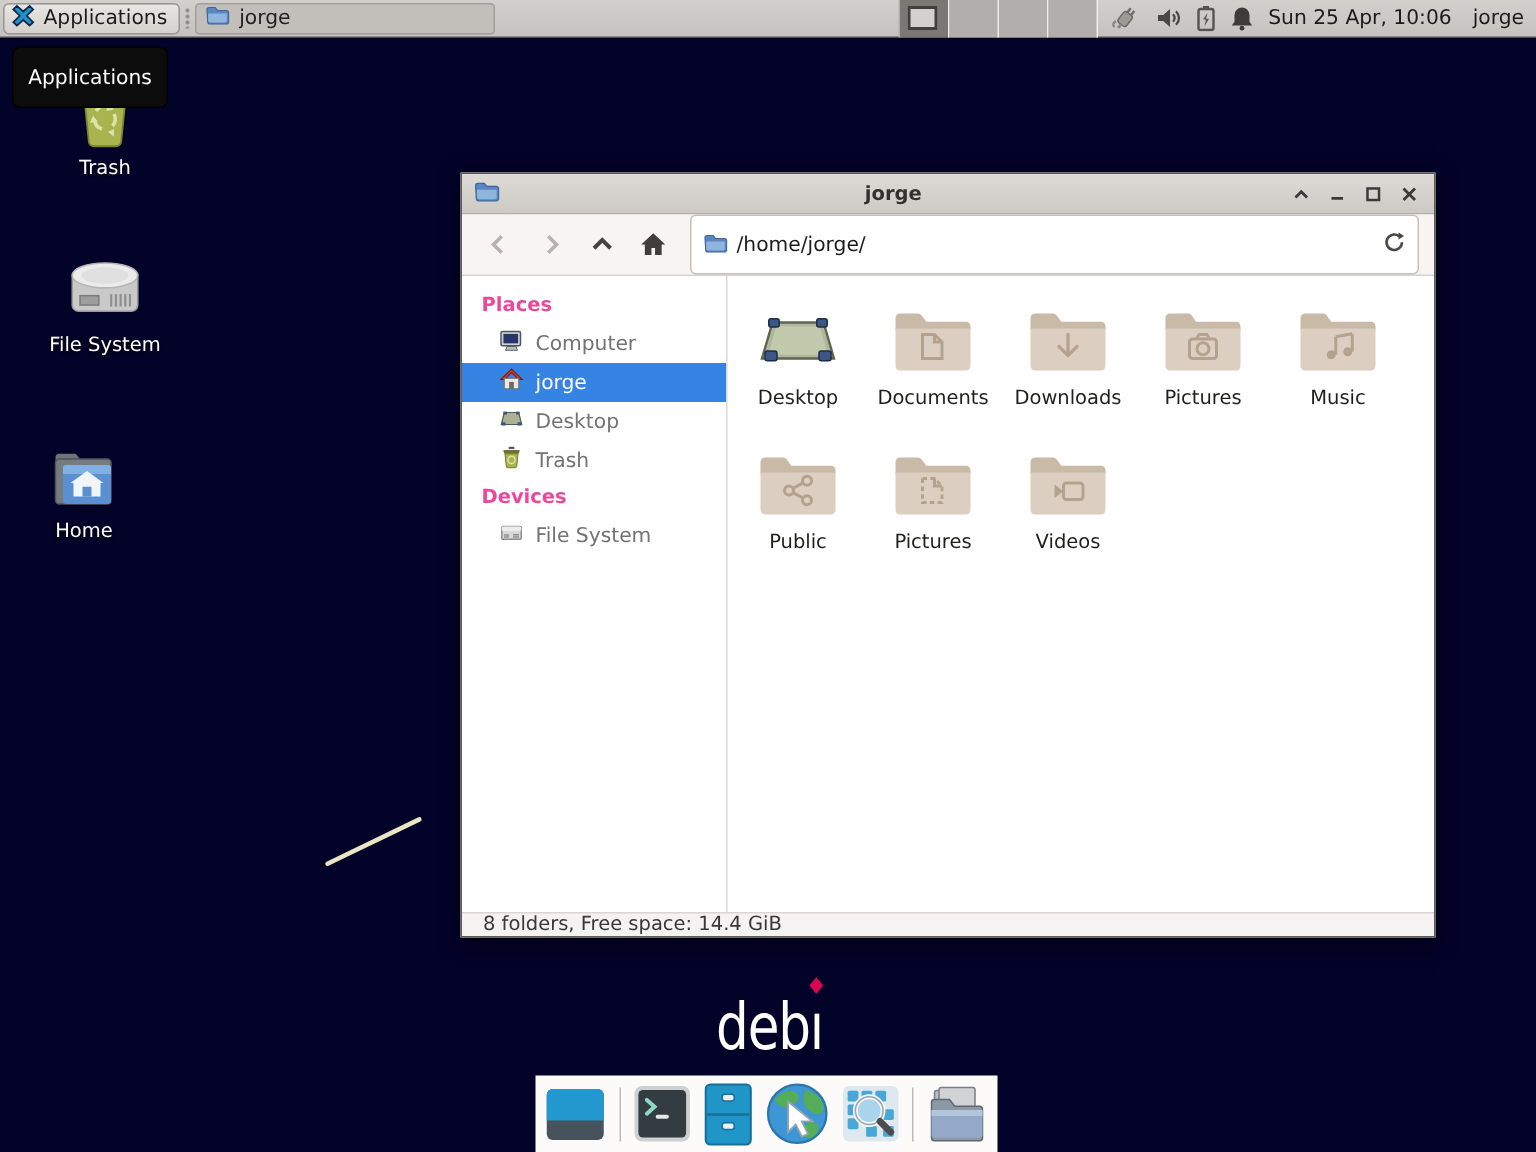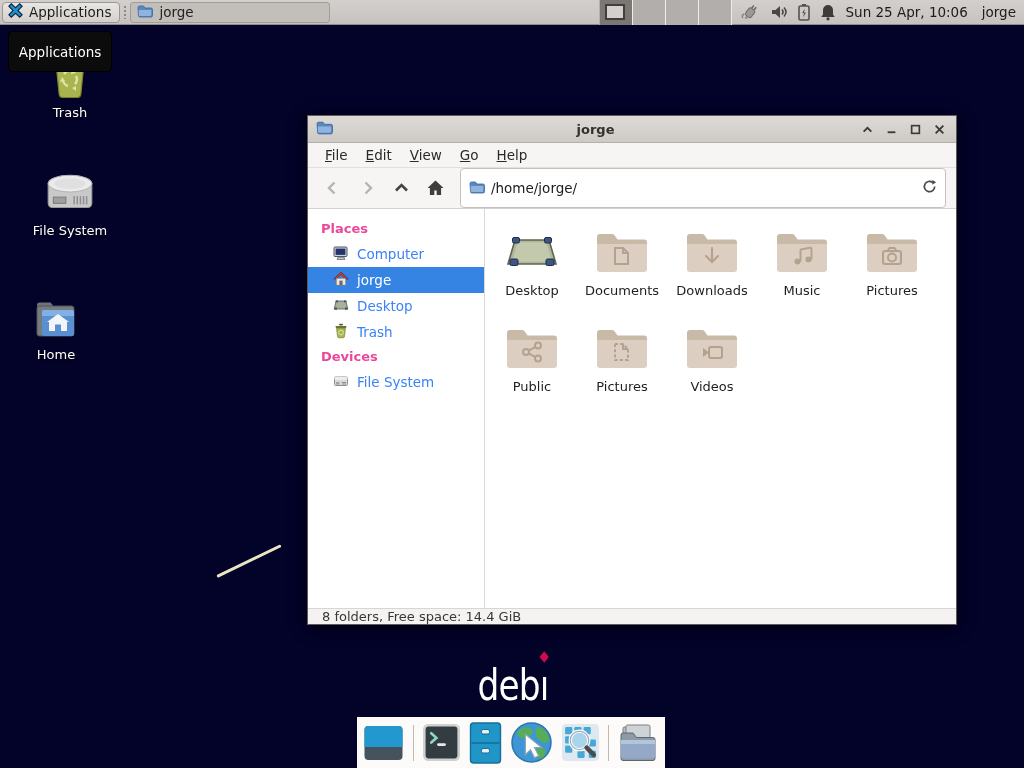--- a/index.html
+++ b/index.html
@@ -70,21 +70,21 @@
     display:flex; align-items:center; padding:0 10px; gap:4px; }
   .tool-btn { width:30px; height:28px; display:flex; align-items:center; justify-content:center; }
   .pathbar { flex:1; height:40px; margin-left:6px; background:#ffffff; border:1px solid #c6c0ba;
     border-radius:4px; display:flex; align-items:center; padding:0 8px; gap:6px; }
   .pathbar input { flex:1; border:none; outline:none; font-size:13.5px; color:#1c1c1c;
     font-family:"DejaVu Sans","Liberation Sans",sans-serif; background:transparent; }
   .fm-body { flex:1; display:flex; min-height:0; }
   .sidebar { width:177px; background:#ffffff; border-right:1px solid #dcd8d4; padding-top:8px; }
   .side-header { height:24px; line-height:24px; padding-left:13px; font-size:13px; font-weight:bold; color:#ec4899; }
   .side-item { height:26px; display:flex; align-items:center; gap:8px; padding-left:25px;
-    font-size:13.5px; color:#3b82f6; }
+    font-size:13.5px; color:#737373; }
   .side-item.selected { background:#3584e4; color:#ffffff; }
   .side-item svg { flex:none; }
   .main-view { flex:1; padding:14px 0 0 2px; display:flex; flex-wrap:wrap; align-content:flex-start; }
   .fcell { width:90px; height:96px; display:flex; flex-direction:column; align-items:center; }
   .fcell .ficon { height:58px; display:flex; align-items:center; justify-content:center; }
   .fcell .flabel { font-size:13px; color:#211f1d; margin-top:2px; }
   .statusbar { height:16px; background:#f4f3f1; border-top:1px solid #d9d5d1;
     display:flex; align-items:center; padding-left:14px; font-size:13px; color:#3a3836; }
 
   
@@ -251,27 +251,20 @@
             </svg>
           </span>
         <span class="win-btn">
             <svg width="11" height="11" viewBox="0 0 10 10">
               <path d="M1.5,1.5 L8.5,8.5 M8.5,1.5 L1.5,8.5" stroke="#3c3a38" stroke-width="1.7"></path>
             </svg>
           </span>
       </div>
     </div>
 
-    <div class="menubar">
-      <span class="menu-item"><u>F</u>ile</span>
-      <span class="menu-item"><u>E</u>dit</span>
-      <span class="menu-item"><u>V</u>iew</span>
-      <span class="menu-item"><u>G</u>o</span>
-      <span class="menu-item"><u>H</u>elp</span>
-    </div>
 
     <div class="toolbar">
       <span class="tool-btn">
           <svg width="16" height="16" viewBox="0 0 16 16">
             <polyline points="9.5,2.5 4,8 9.5,13.5" fill="none" stroke="#b6b3b0" stroke-width="2.4"></polyline>
           </svg>
         </span>
       <span class="tool-btn">
           <svg width="16" height="16" viewBox="0 0 16 16">
             <polyline points="6.5,2.5 12,8 6.5,13.5" fill="none" stroke="#b6b3b0" stroke-width="2.4"></polyline>
@@ -403,47 +396,47 @@
               </svg>
           </div>
           <div class="flabel">Downloads</div>
         </div>
 
         <div class="fcell">
           <div class="ficon">
             <svg width="52" height="44" viewBox="0 0 52 42">
                 <path d="M1,6 a3,3 0 0 1 3,-3 h12 a3,3 0 0 1 2.5,1.3 L21.5,8.5 H48 a3,3 0 0 1 3,3 V14 H1 Z" fill="#c9b9a7"></path>
                 <path d="M1,13 h50 v25 a3,3 0 0 1 -3,3 H4 a3,3 0 0 1 -3,-3 z" fill="#dccfc2"></path>
+                <g fill="none" stroke="#b5a28e" stroke-width="2">
+                  <rect x="17" y="20" width="18" height="13" rx="2"></rect>
+                  <circle cx="26" cy="26.5" r="4"></circle>
+                  <path d="M21.5,20 l2,-3 h5 l2,3"></path>
+                </g>
+              </svg>
+          </div>
+          <div class="flabel">Pictures</div>
+        </div>
+
+        <div class="fcell">
+          <div class="ficon">
+            <svg width="52" height="44" viewBox="0 0 52 42">
+                <path d="M1,6 a3,3 0 0 1 3,-3 h12 a3,3 0 0 1 2.5,1.3 L21.5,8.5 H48 a3,3 0 0 1 3,3 V14 H1 Z" fill="#c9b9a7"></path>
+                <path d="M1,13 h50 v25 a3,3 0 0 1 -3,3 H4 a3,3 0 0 1 -3,-3 z" fill="#dccfc2"></path>
                 <g fill="#b5a28e">
                   <circle cx="21.5" cy="30.5" r="3"></circle>
                   <circle cx="32.5" cy="28.5" r="3"></circle>
                 </g>
                 <g stroke="#b5a28e" stroke-width="2" fill="none">
                   <line x1="24.5" y1="30.5" x2="24.5" y2="18.5"></line>
                   <line x1="35.5" y1="28.5" x2="35.5" y2="16.5"></line>
                   <path d="M24.5,18.5 L35.5,16.5"></path>
                 </g>
               </svg>
           </div>
           <div class="flabel">Music</div>
-        </div>
-
-        <div class="fcell">
-          <div class="ficon">
-            <svg width="52" height="44" viewBox="0 0 52 42">
-                <path d="M1,6 a3,3 0 0 1 3,-3 h12 a3,3 0 0 1 2.5,1.3 L21.5,8.5 H48 a3,3 0 0 1 3,3 V14 H1 Z" fill="#c9b9a7"></path>
-                <path d="M1,13 h50 v25 a3,3 0 0 1 -3,3 H4 a3,3 0 0 1 -3,-3 z" fill="#dccfc2"></path>
-                <g fill="none" stroke="#b5a28e" stroke-width="2">
-                  <rect x="17" y="20" width="18" height="13" rx="2"></rect>
-                  <circle cx="26" cy="26.5" r="4"></circle>
-                  <path d="M21.5,20 l2,-3 h5 l2,3"></path>
-                </g>
-              </svg>
-          </div>
-          <div class="flabel">Pictures</div>
         </div>
 
         <div class="fcell">
           <div class="ficon">
             <svg width="52" height="44" viewBox="0 0 52 42">
                 <path d="M1,6 a3,3 0 0 1 3,-3 h12 a3,3 0 0 1 2.5,1.3 L21.5,8.5 H48 a3,3 0 0 1 3,3 V14 H1 Z" fill="#c9b9a7"></path>
                 <path d="M1,13 h50 v25 a3,3 0 0 1 -3,3 H4 a3,3 0 0 1 -3,-3 z" fill="#dccfc2"></path>
                 <g fill="none" stroke="#b5a28e" stroke-width="2">
                   <circle cx="20" cy="25" r="3"></circle>
                   <circle cx="32" cy="18.5" r="3"></circle>

